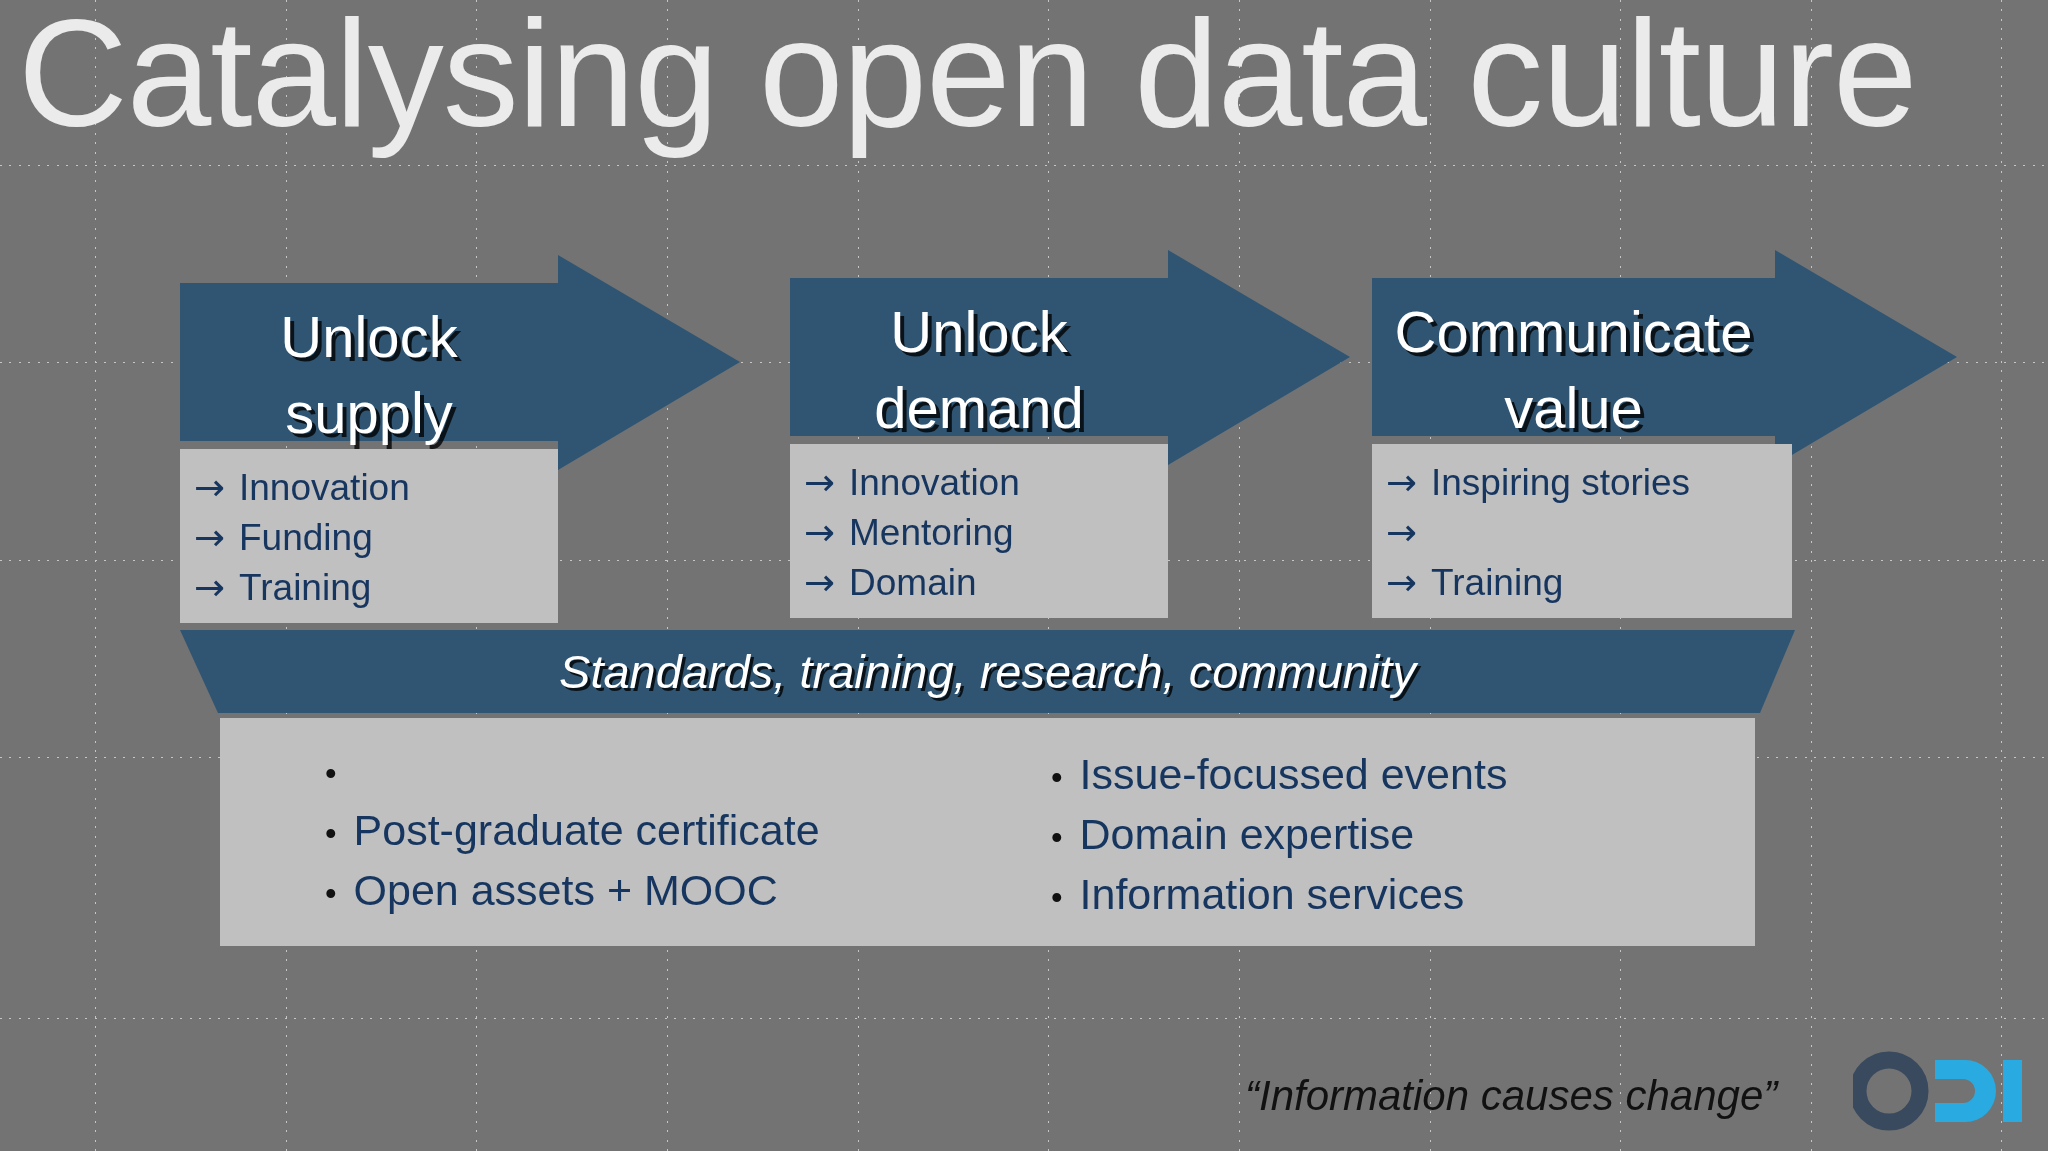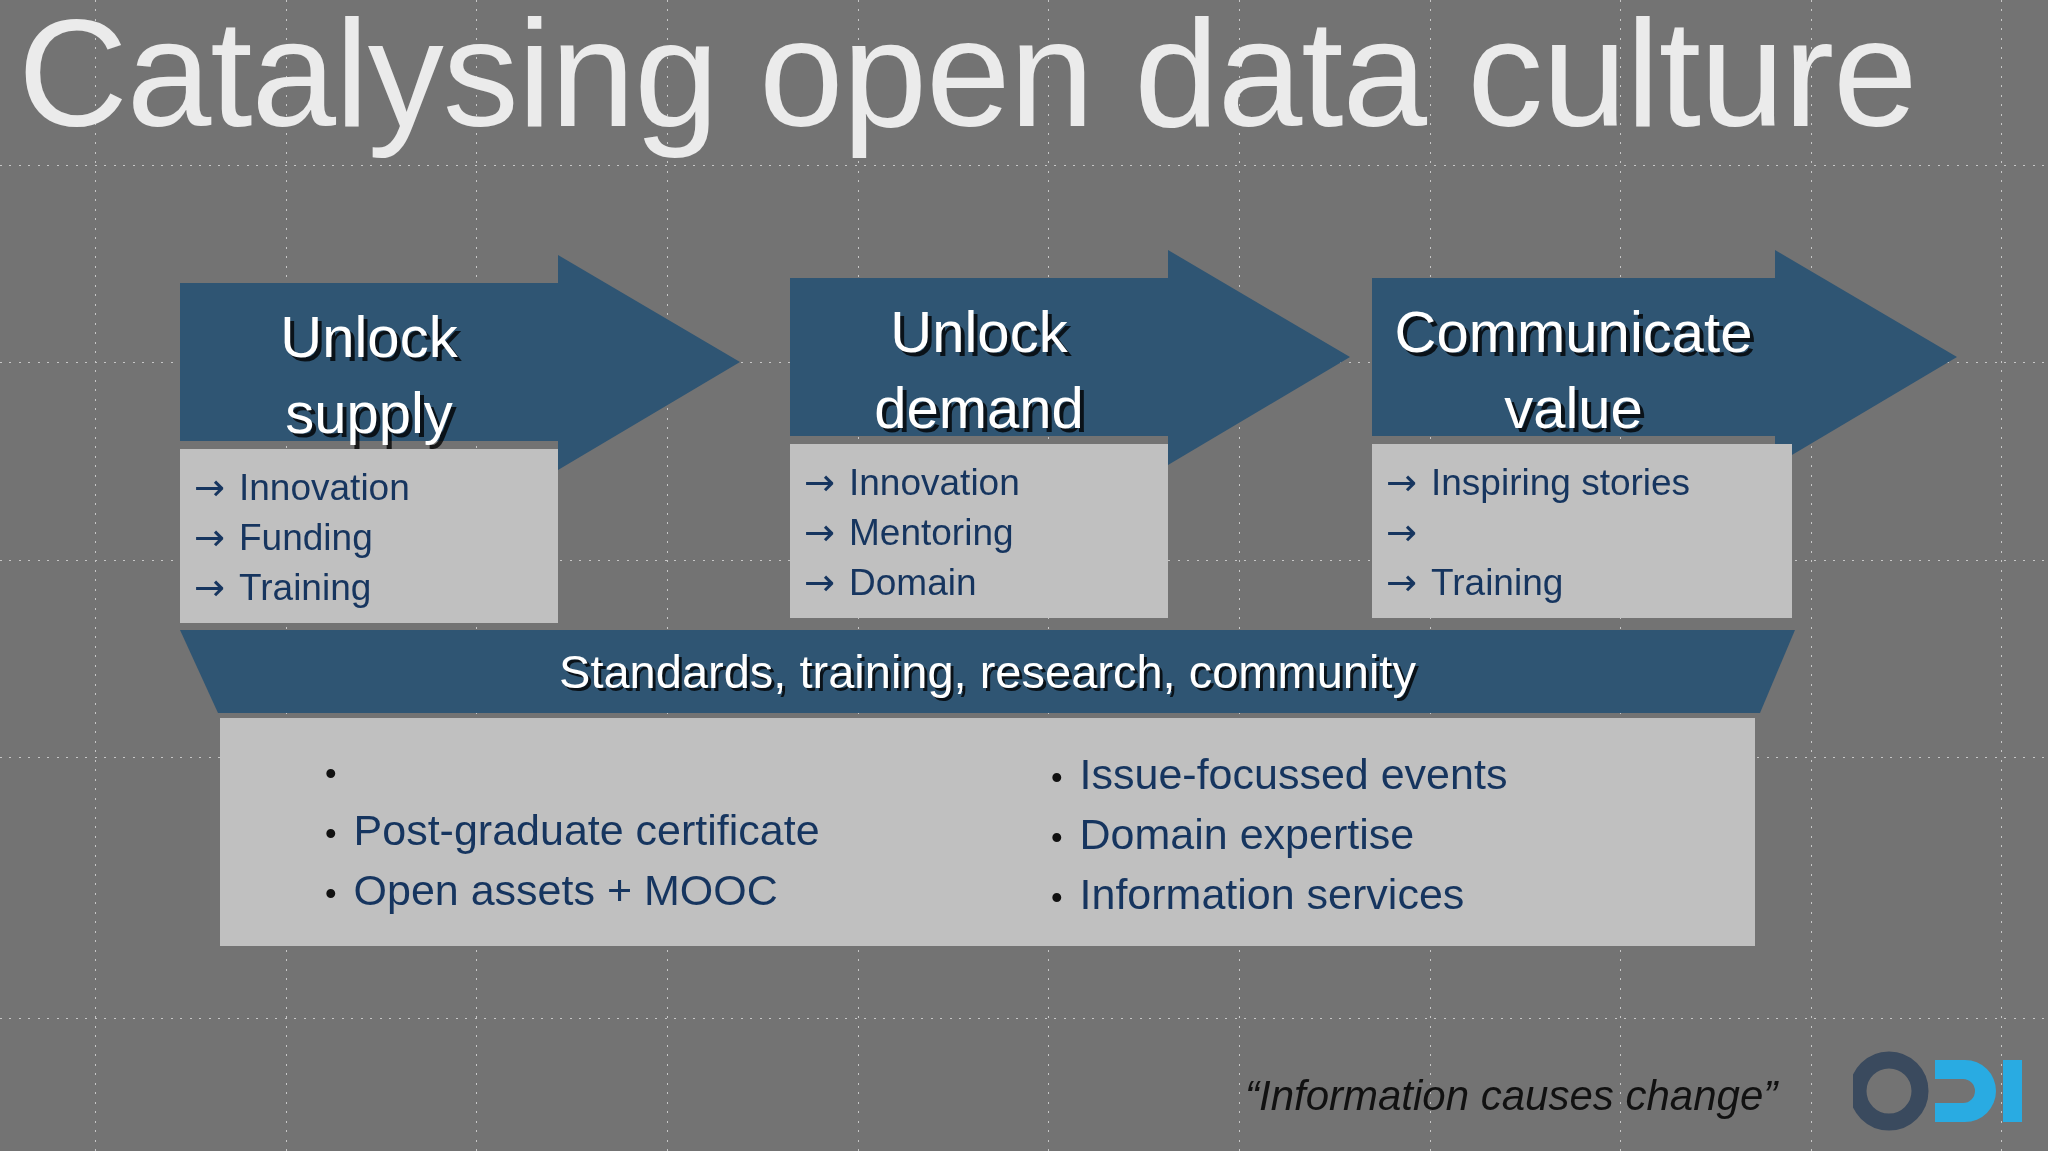--- a/index.html
+++ b/index.html
@@ -132,20 +132,21 @@
     height: 83px;
     display: flex;
     align-items: center;
     justify-content: center;
     color: #ffffff;
     font-size: 47px;
     line-height: 52px;
     text-shadow: 3px 3px 0px rgba(0,0,0,0.78);
     white-space: nowrap;
     pointer-events: none;
+    font-style: italic;
   }
 
   
   #bullets-panel {
     position: absolute;
     left: 220px;
     top: 718px;
     width: 1535px;
     height: 228px;
     background: #c0c0c0;

